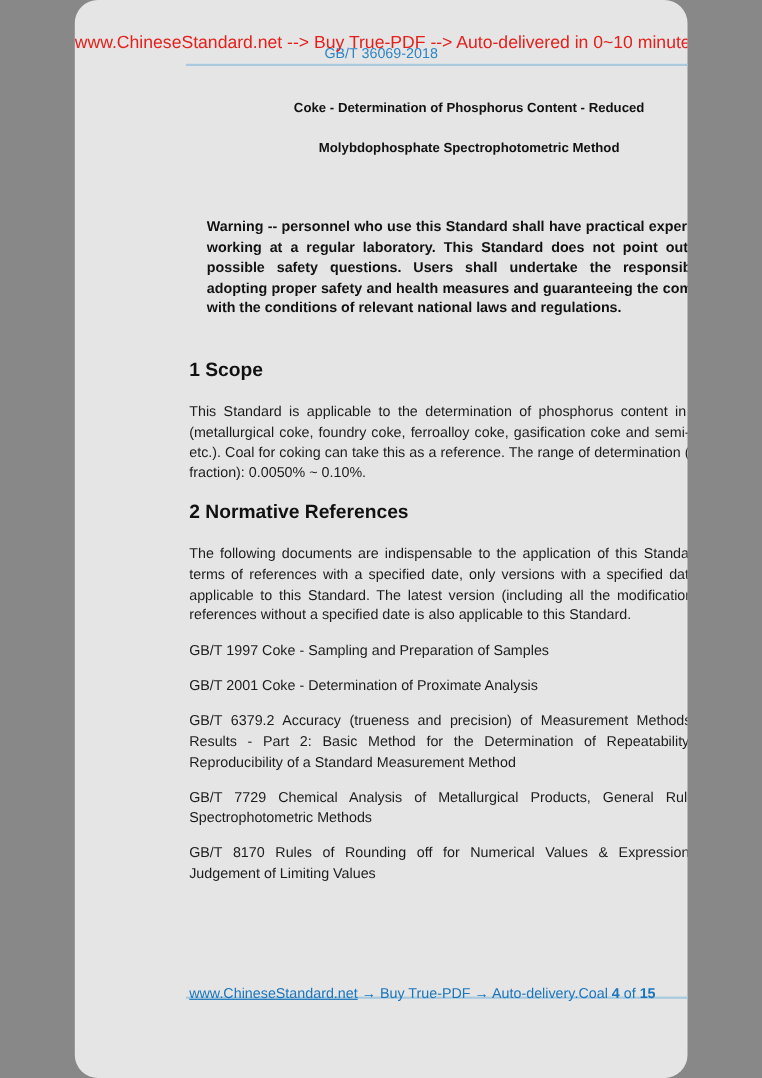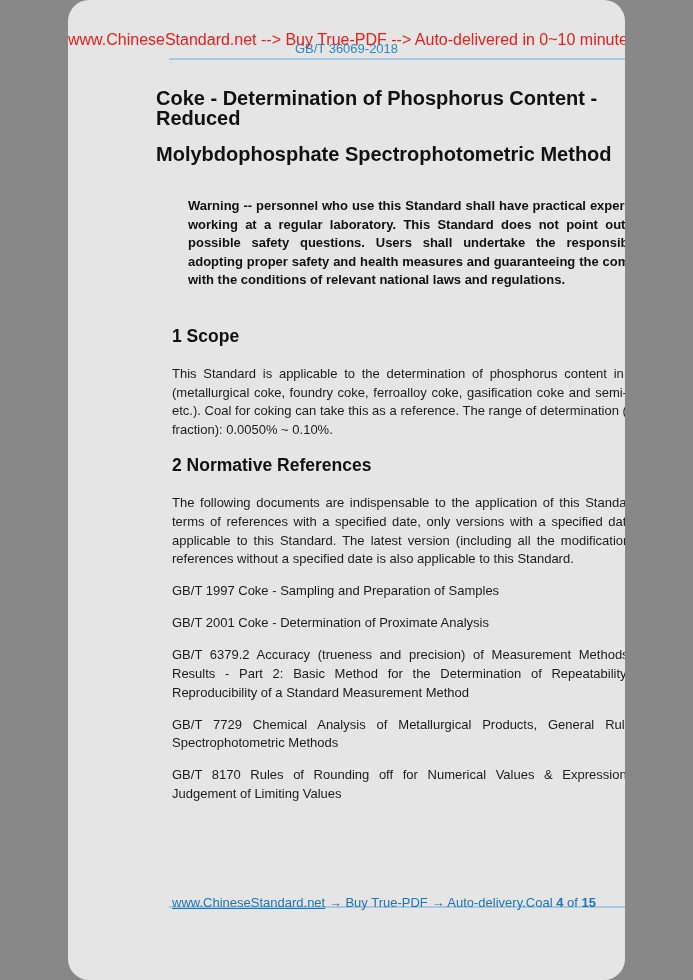--- a/index.html
+++ b/index.html
@@ -26,22 +26,22 @@
     z-index:1; white-space:nowrap;
   }
   .rule {
     position:absolute; left:101px; width:489px; height:0;
     border-top:2px solid #a9cade;
   }
   .rule.header { top:58px; }
   .rule.footer { top:906px; }
   
   .doc-title {
-    position:absolute; top:88px; left:88px; width:485px;
-    font-weight:bold; font-size:20px; color:#111;
+    position:absolute; top:88px; left:116px; width:485px;
+    text-align:center; font-weight:bold; font-size:12px; color:#111;
   }
   .doc-title .line { line-height:20px; }
   .doc-title .line + .line { margin-top:16px; }
   
   .warning {
     position:absolute; top:197px; left:120px; width:486px;
     font-size:13px; font-weight:bold; line-height:18.6px;
     text-align:justify; color:#111;
   }
   .content {

